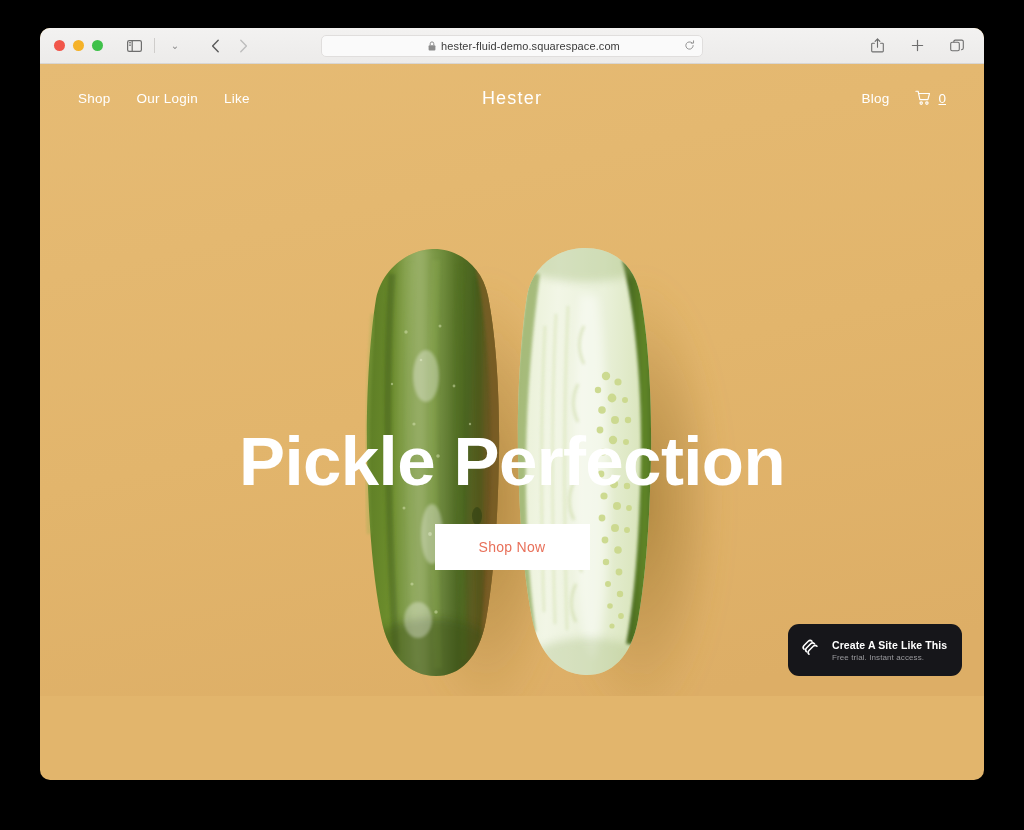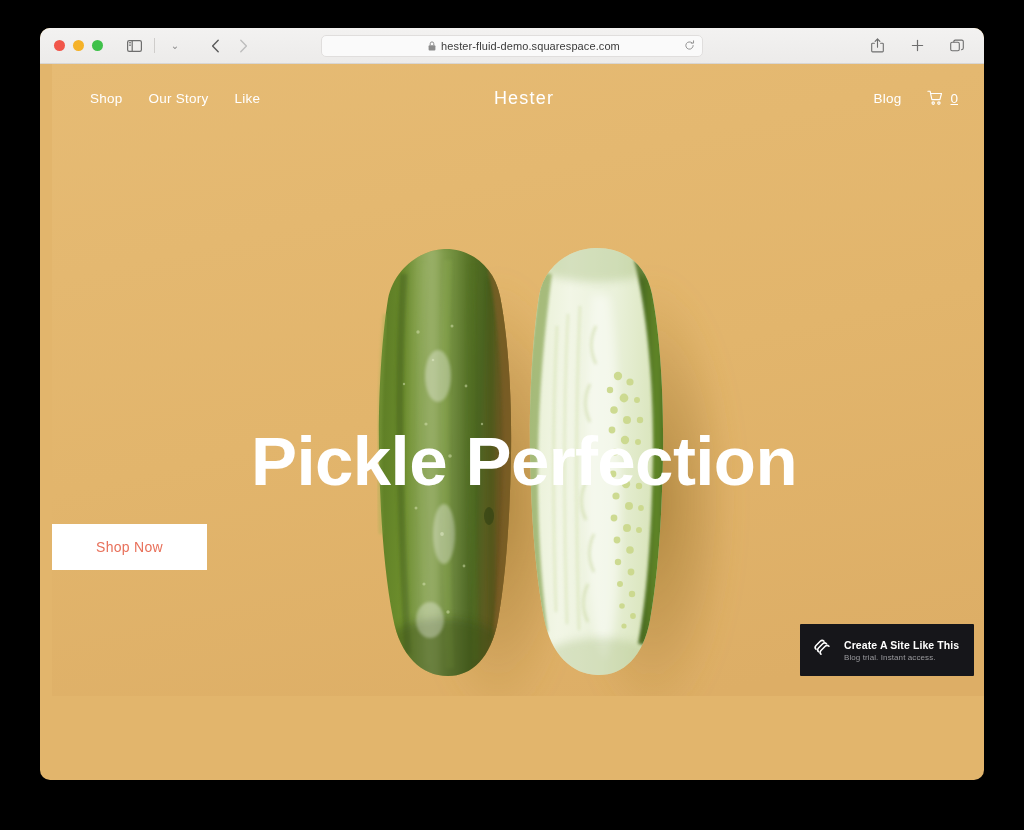--- a/index.html
+++ b/index.html
@@ -121,21 +121,20 @@
     color: #6e6e6e;
   }
 
   
   .site {
     position: relative;
     width: 944px;
     height: 632px;
     background: #d946ef;
     overflow: hidden;
-    margin-left: 12px;
   }
   
   .site::after {
     content: "";
     position: absolute;
     inset: 0;
     background-image:
       radial-gradient(rgba(255,255,255,0.05) 1px, transparent 1px),
       radial-gradient(rgba(120,80,20,0.035) 1px, transparent 1px);
     background-size: 5px 5px, 7px 7px;
@@ -211,21 +210,21 @@
     color: #ffffff;
     font-size: 69px;
     font-weight: bold;
     letter-spacing: -0.6px;
     line-height: 1.05;
     margin: 0;
   }
   .cta-wrap {
     margin-top: 26px;
     display: flex;
-    justify-content: flex-start;
+    justify-content: center;
   }
   .cta-button {
     background: #ffffff;
     color: #e8705a;
     font-size: 14px;
     letter-spacing: 0.3px;
     padding: 15px 44px;
     display: inline-block;
     text-decoration: none;
     border: none;
@@ -234,21 +233,21 @@
   }
 
   
   .promo-banner {
     position: absolute;
     right: 22px;
     bottom: 20px;
     width: 174px;
     height: 52px;
     background: #16161a;
-    border-radius: 1px;
+    border-radius: 11px;
     display: flex;
     align-items: center;
     gap: 10px;
     padding: 16px 12px;
     box-sizing: border-box;
     z-index: 8;
   }
   .promo-logo { color: #ffffff; flex: 0 0 auto; display: block; }
   .promo-copy { display: flex; flex-direction: column; gap: 2px; min-width: 0; }
   .promo-title {
@@ -532,21 +531,21 @@
             <ellipse cx="548" cy="600" rx="62" ry="26" fill="#a8bd81" opacity="0.35" filter="url(#midBlur)"></ellipse>
           </g>
 
           <path d="M333,250 C328,320 326,400 329,470" stroke="#8fae4a" stroke-width="4" fill="none" opacity="0.35" filter="url(#tinyBlur)"></path>
         </svg>
       </div>
 
       <div class="site-header">
         <div class="nav-left">
           <a class="nav-link" href="#">Shop</a>
-          <a class="nav-link" href="#">Our Story</a>
+          <a class="nav-link" href="#">Our Login</a>
           <a class="nav-link" href="#">Like</a>
         </div>
 
         <div class="brand">Hester</div>
 
         <div class="nav-right">
           <a class="nav-link" href="#">Blog</a>
           <a class="cart" href="#">
             <span>
               <svg width="17" height="16" viewBox="0 0 17 16" fill="none" stroke="#ffffff" stroke-width="1.15" stroke-linecap="round" stroke-linejoin="round">
@@ -570,19 +569,19 @@
       <div class="promo-banner">
         <span class="promo-logo">
           <svg width="22" height="22" viewBox="0 0 24 24" fill="none" stroke="#ffffff" stroke-width="1.7" stroke-linecap="round" stroke-linejoin="round">
             <path d="M4.4 13.4 a2.9 2.9 0 0 1 0 -4.1 l4.6 -4.6 a2.9 2.9 0 0 1 4.1 0"></path>
             <path d="M7.1 16.1 a2.9 2.9 0 0 1 0 -4.1 l4.6 -4.6 a2.9 2.9 0 0 1 4.1 0"></path>
             <path d="M9.8 18.8 a2.9 2.9 0 0 1 0 -4.1 l4.6 -4.6 a2.9 2.9 0 0 1 4.1 0"></path>
           </svg>
         </span>
         <span class="promo-copy">
           <span class="promo-title">Create A Site Like This</span>
-          <span class="promo-sub">Blog trial. Instant access.</span>
+          <span class="promo-sub">Free trial. Instant access.</span>
         </span>
       </div>
 
     </div>
   </div>
 </div>
 
 </body></html>

